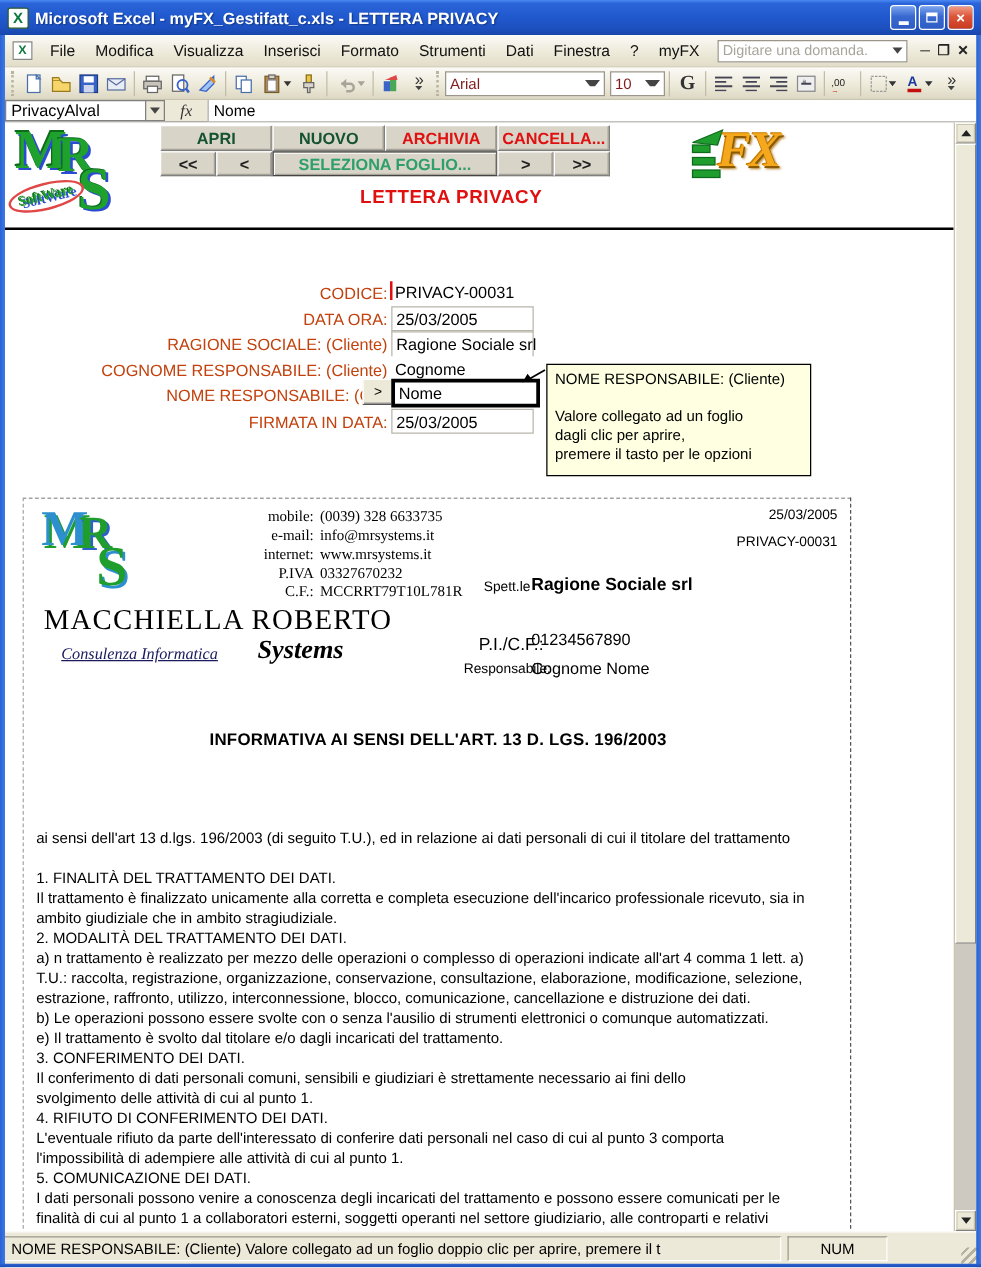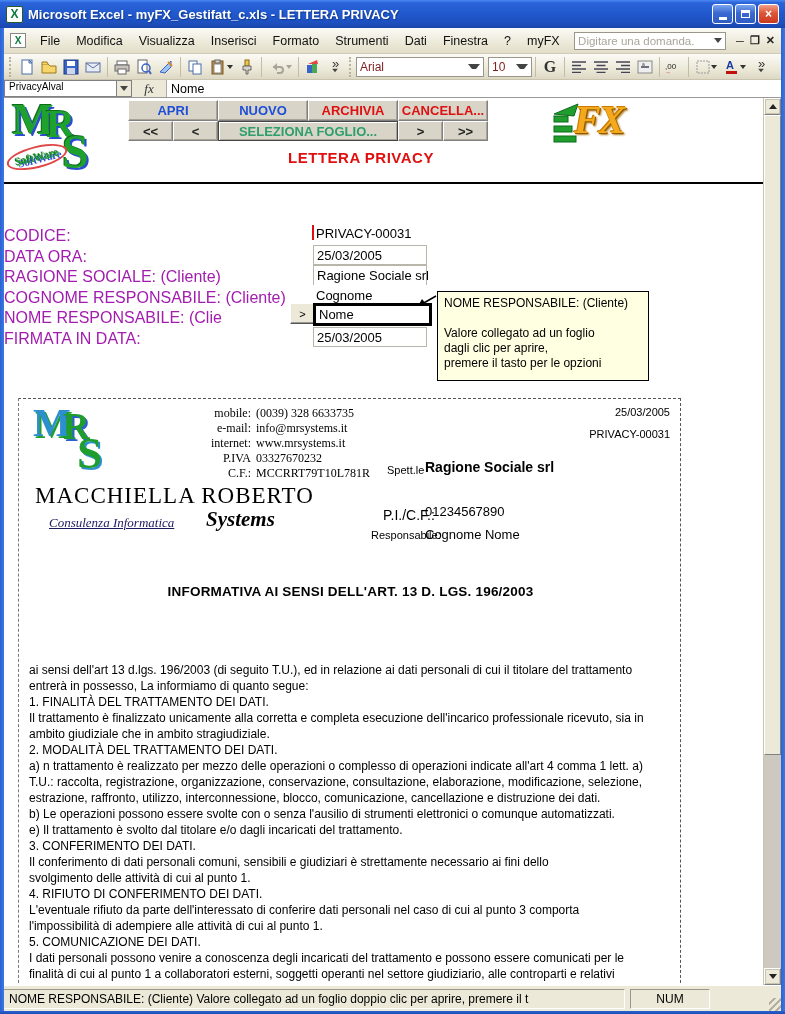--- a/index.html
+++ b/index.html
@@ -48,50 +48,50 @@
   .tb-btn { width:22px; height:22px; display:flex; align-items:center; justify-content:center; border:1px solid transparent; flex:0 0 auto; }
   .tb-btn svg { display:block; }
   .dd-mini { width:0; height:0; border-left:3px solid transparent; border-right:3px solid transparent; border-top:4px solid #333; margin-left:1px; }
   .combo { height:20px; background:#fff; border:1px solid #9a978a; display:flex; align-items:center; font-size:12px; padding:0 3px; color:#7f1d1d; }
   .combo .dd { margin-left:auto; padding-left:4px; }
   .bold-g { font-family:"Liberation Serif", serif; font-size:16px; font-weight:bold; color:#333; }
   .chev { font-size:13px; color:#333; letter-spacing:-1px; display:flex; flex-direction:column; align-items:center; line-height:8px; }
 
   
   .formulabar { position:absolute; left:4px; right:4px; top:80px; height:18px; background:#ece9d8; display:flex; align-items:stretch; border-bottom:1px solid #999; }
-  .namebox { width:112px; background:#fff; border:1px solid #808080; border-right:none; display:flex; font-size:10px; padding:0 4px; }
+  .namebox { width:112px; background:#fff; border:1px solid #808080; border-right:none; display:flex; align-items:center; font-size:13px; padding:0 4px; }
   .namebox-dd { width:16px; background:#ece9d8; border:1px solid #808080; display:flex; align-items:center; justify-content:center; }
   .fx-label { width:34px; display:flex; align-items:center; justify-content:center; font-family:"Liberation Serif", serif; font-style:italic; font-size:13px; color:#333; }
   .formula-content { flex:1; background:#fff; border-left:1px solid #aaa; display:flex; align-items:center; font-size:12.5px; padding:0 4px; }
 
   
   .sheet { position:absolute; left:4px; right:4px; top:98px; bottom:29px; background:#fff; overflow:hidden; }
   .abs { position:absolute; }
 
   
   .mrs-logo { font-weight:bold; font-family:"Liberation Serif", serif; }
   .mrs-logo span { position:absolute; color:#1fa12e; text-shadow:2px 2px 0 #2b4bd0, -1px -1px 0 #0d6b1a; }
   .stamp { position:absolute; transform:rotate(-14deg); border:2px solid #e04848; border-radius:50%;
     color:#e04848; font-size:11px; font-weight:bold; padding:3px 7px; background:rgba(255,255,255,.55); }
 
   
   .nav-btn { position:absolute; background:#d8d4c8; border:1px solid #808080; border-top-color:#fff; border-left-color:#fff;
     box-shadow:inset -1px -1px 0 #a8a498; display:flex; align-items:center; justify-content:center;
     font-size:13px; font-weight:bold; }
-  .nav-blue { color:#1d4ed8; } .nav-red { color:#e01010; } .nav-green { color:#2e9e6b; } .nav-black { color:#222; }
+  .nav-blue { color:#14532d; } .nav-red { color:#e01010; } .nav-green { color:#2e9e6b; } .nav-black { color:#222; }
 
   
   .fx-logo-text { font-family:"Liberation Serif", serif; font-style:italic; font-weight:bold; font-size:40px;
     color:#f5a81c; text-shadow:1px 1px 0 #8a5a00, -1px -1px 0 #c87d00, 2px 2px 2px #b0761a; letter-spacing:-2px; }
 
   .page-title { color:#e01010; font-weight:bold; font-size:15px; text-align:center; letter-spacing:.5px; }
   .hrule { height:2px; background:#000; }
 
   
-  .f-label { font-size:16px; color:#a21caf; text-align:left; white-space:nowrap; }
+  .f-label { font-size:13px; color:#c2410c; text-align:right; white-space:nowrap; }
   .f-value { font-size:13px; color:#000; background:#fff; padding:2px 2px 0 3px; white-space:nowrap; }
   .f-box { border:1px solid #b8b5aa; }
   .cursor-bar { position:absolute; width:2px; height:15px; background:#e01010; }
   .sel-cell { border:3px solid #000; background:#fff; font-size:13px; padding:1px 0 0 3px; }
   .mini-btn { position:absolute; background:#ece9d8; border:1px solid #555; border-top-color:#fff; border-left-color:#fff;
     box-shadow:inset -1px -1px 0 #999; font-size:11px; display:flex; align-items:center; justify-content:center; }
 
   
   .tooltip { background:#ffffe1; border:1px solid #000; padding:4px 6px; font-size:12px; color:#000; }
   .tooltip .tt-title { margin-bottom:16px; }
@@ -446,21 +446,20 @@
       <div class="abs" style="left:406px; top:60px; font-size:14px; font-weight:bold;">Ragione Sociale srl</div>
 
       <div class="abs" style="left:364px; top:108px; font-size:14px;">P.I./C.F.:</div>
       <div class="abs" style="left:406px; top:105px; font-size:13px;">01234567890</div>
       <div class="abs" style="left:352px; top:130px; font-size:11px;">Responsabile:</div>
       <div class="abs" style="left:406px; top:128px; font-size:13px;">Cognome Nome</div>
 
       <div class="abs letter-title" style="left:0; top:185px; width:663px;">INFORMATIVA AI SENSI DELL'ART. 13 D. LGS. 196/2003</div>
 
       <div class="abs body-line" style="left:10px; top:263px;">ai sensi dell'art 13 d.lgs. 196/2003 (di seguito T.U.), ed in relazione ai dati personali di cui il titolare del trattamento</div>
-      <div class="abs body-line" style="left:10px; top:279px;">entrerà in possesso, La informiamo di quanto segue:</div>
       <div class="abs body-line" style="left:10px; top:295px;">1. FINALITÀ DEL TRATTAMENTO DEI DATI.</div>
       <div class="abs body-line" style="left:10px; top:311px;">Il trattamento è finalizzato unicamente alla corretta e completa esecuzione dell'incarico professionale ricevuto, sia in</div>
       <div class="abs body-line" style="left:10px; top:327px;">ambito giudiziale che in ambito stragiudiziale.</div>
       <div class="abs body-line" style="left:10px; top:343px;">2. MODALITÀ DEL TRATTAMENTO DEI DATI.</div>
       <div class="abs body-line" style="left:10px; top:359px;">a) n trattamento è realizzato per mezzo delle operazioni o complesso di operazioni indicate all'art 4 comma 1 lett. a)</div>
       <div class="abs body-line" style="left:10px; top:375px;">T.U.: raccolta, registrazione, organizzazione, conservazione, consultazione, elaborazione, modificazione, selezione,</div>
       <div class="abs body-line" style="left:10px; top:391px;">estrazione, raffronto, utilizzo, interconnessione, blocco, comunicazione, cancellazione e distruzione dei dati.</div>
       <div class="abs body-line" style="left:10px; top:407px;">b) Le operazioni possono essere svolte con o senza l'ausilio di strumenti elettronici o comunque automatizzati.</div>
       <div class="abs body-line" style="left:10px; top:423px;">e) Il trattamento è svolto dal titolare e/o dagli incaricati del trattamento.</div>
       <div class="abs body-line" style="left:10px; top:439px;">3. CONFERIMENTO DEI DATI.</div>

